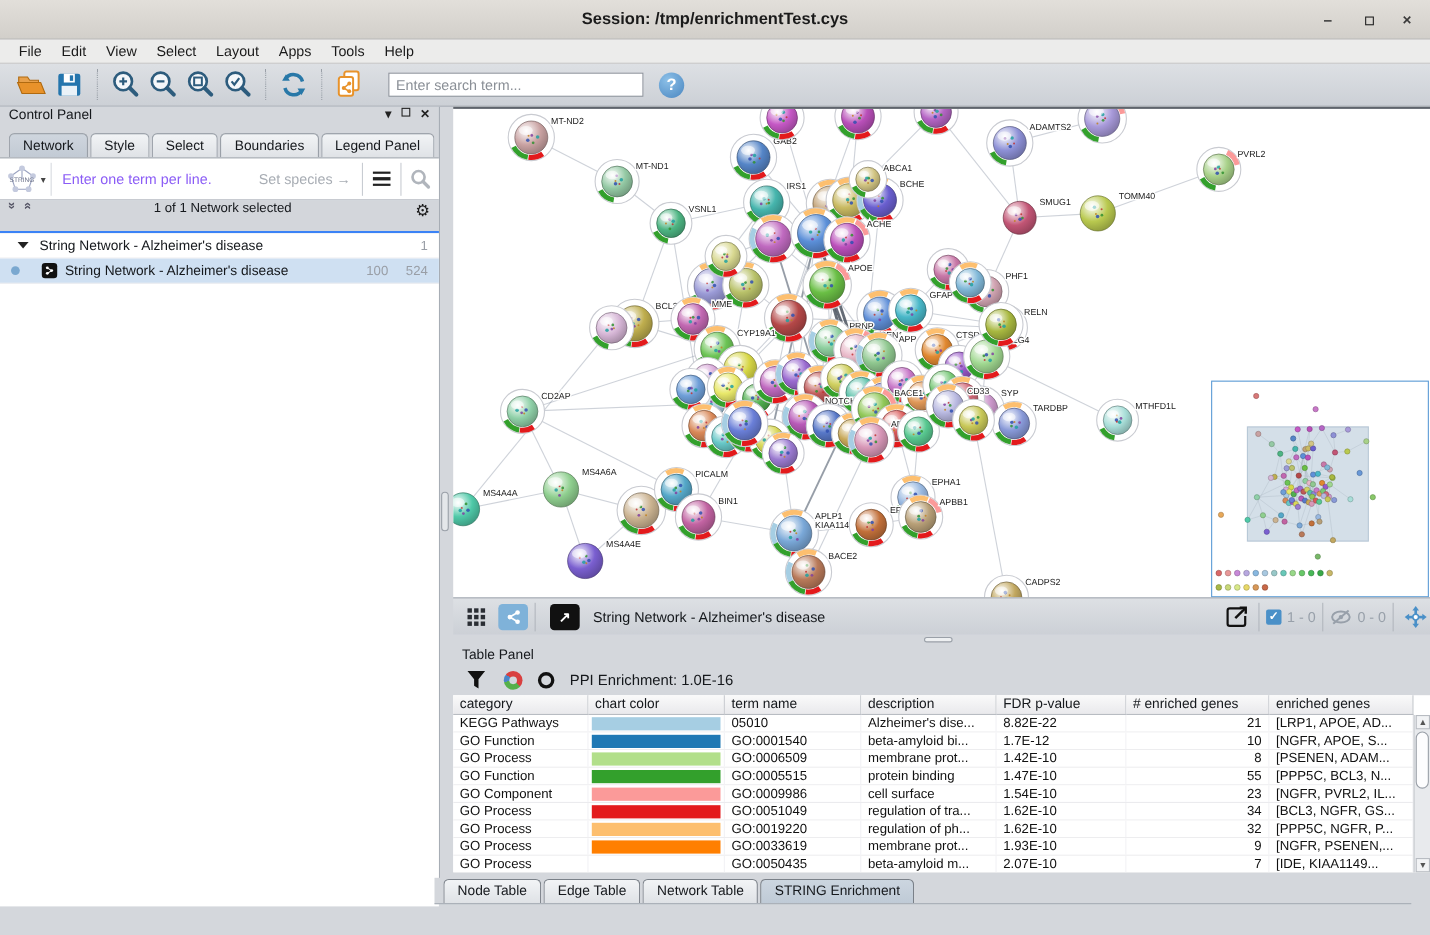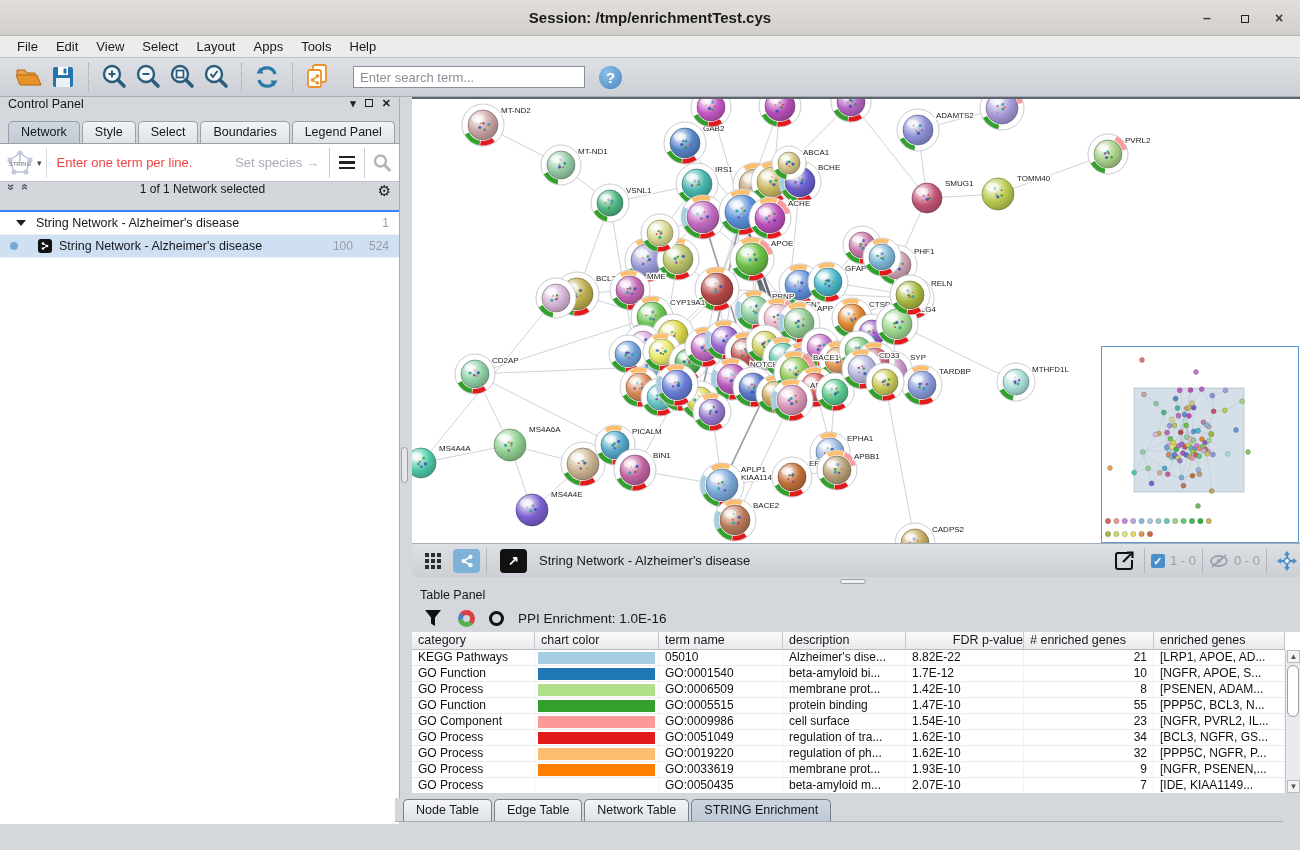--- a/index.html
+++ b/index.html
@@ -31,21 +31,21 @@
   #cp-title { font-size:12.5px; color:#15181c; flex:1; }
   .panel-ctrl { font-size:11px; color:#222; margin-left:9px; font-weight:bold; }
   .float-box { display:inline-block; width:8px; height:8px; border:1.5px solid #222; }
   #cp-tabs { height:25px; display:flex; padding-left:8px; align-items:flex-end; }
   .cp-tab { font-size:12.5px; color:#15181c; padding:3px 12px 4px; border:1px solid #9aa0a8; border-bottom:none; border-radius:5px 5px 0 0; background:linear-gradient(#f2f4f6,#dfe2e6); margin-right:2px; }
   .cp-tab.active { background:linear-gradient(#cfd6de,#c2cad4); font-weight:normal; }
   #string-search-row { height:39px; background:#fff; border-top:1px solid #9aa0a8; border-bottom:1px solid #c2c6cc; display:flex; align-items:center; }
   #string-logo-box { width:34px; height:34px; margin-left:3px; display:flex; align-items:center; justify-content:center; }
   #string-caret { font-size:9px; color:#444; margin-right:4px; }
   #string-sep1 { width:1px; height:30px; background:#d8dbe0; }
-  #query-placeholder { font-size:13px; color:#ef4444; margin-left:10px; flex:1; }
+  #query-placeholder { font-size:13px; color:#8b5cf6; margin-left:10px; flex:1; }
   #species-hint { font-size:13px; color:#a8adb4; margin-right:10px; }
   .ssr-sep { width:1px; height:30px; background:#c8ccd2; }
   #hamburger-btn { width:34px; height:34px; display:flex; flex-direction:column; justify-content:center; align-items:center; gap:3px; }
   #hamburger-btn div { width:16px; height:2.5px; background:#222; }
   #cp-search-btn { width:34px; height:34px; display:flex; align-items:center; justify-content:center; }
   #net-sel-row { height:30px; background:#d3d6db; border-bottom:2px solid #3b82f6; display:flex; align-items:flex-start; padding:0 8px; }
   .chev { font-size:12px; color:#556; font-weight:bold; line-height:10px; }
   #net-sel-text { flex:1; text-align:center; font-size:12px; color:#15181c; }
   #net-sel-gear { font-size:15px; color:#1a1a1a; }
   #net-tree { background:#fff; height:612px; }
@@ -2414,21 +2414,21 @@
       <span id="ppi-text">PPI Enrichment: 1.0E-16</span>
       <div class="ballot">✓</div>
       <span id="tp-gear">⚙</span>
     </div>
     <div id="grid">
       <div id="grid-head">
           <div class="gh-cell" style="width: 123px;">category</div>
           <div class="gh-cell" style="width: 124px;">chart color</div>
           <div class="gh-cell" style="width: 124px;">term name</div>
           <div class="gh-cell" style="width: 123px;">description</div>
-          <div class="gh-cell" style="width: 118px; text-align: right;">FDR p-value</div>
+          <div class="gh-cell" style="width: 118px;">FDR p-value</div>
           <div class="gh-cell" style="width: 130px;"># enriched genes</div>
           <div class="gh-cell" style="width: 131px;">enriched genes</div>
         </div>
       <div id="grid-body">
           <div class="g-row">
             <div class="g-cell" style="width: 123px;">KEGG Pathways</div>
             <div class="g-cell" style="width: 124px; display: flex; padding: 0px;">
               <div class="color-bar" style="background: rgb(166, 206, 227);"></div>
             </div>
             <div class="g-cell" style="width: 124px;">05010</div>

